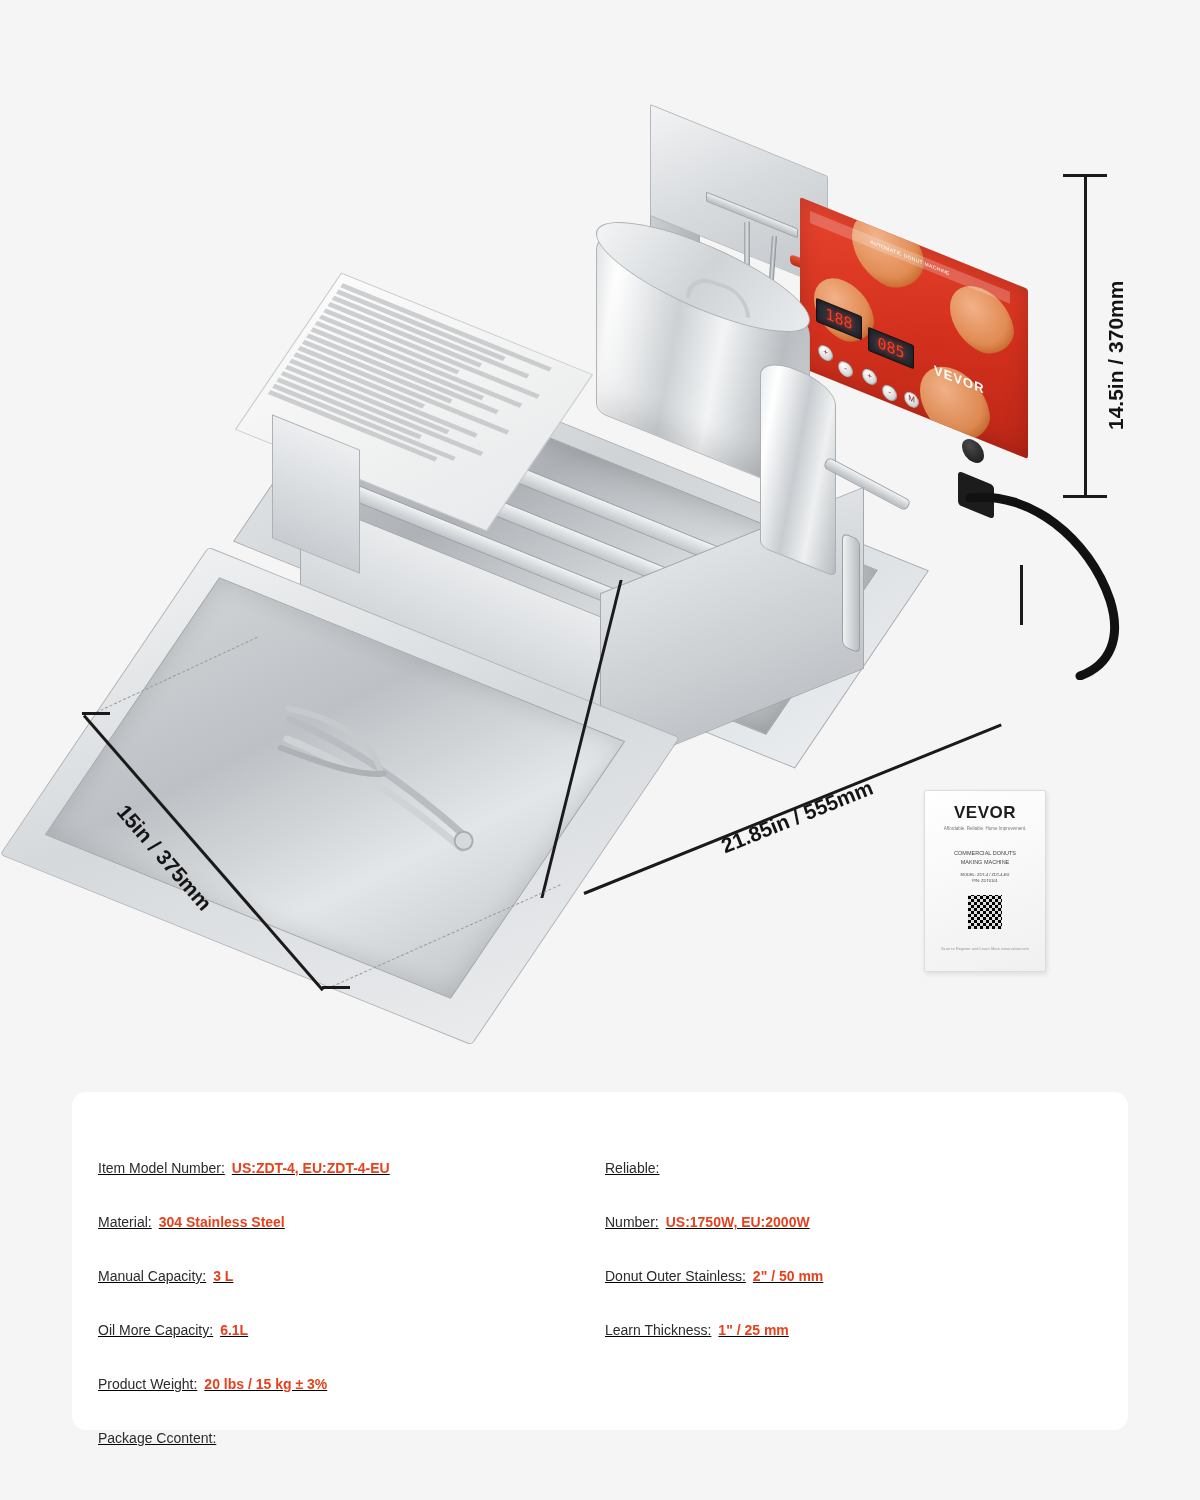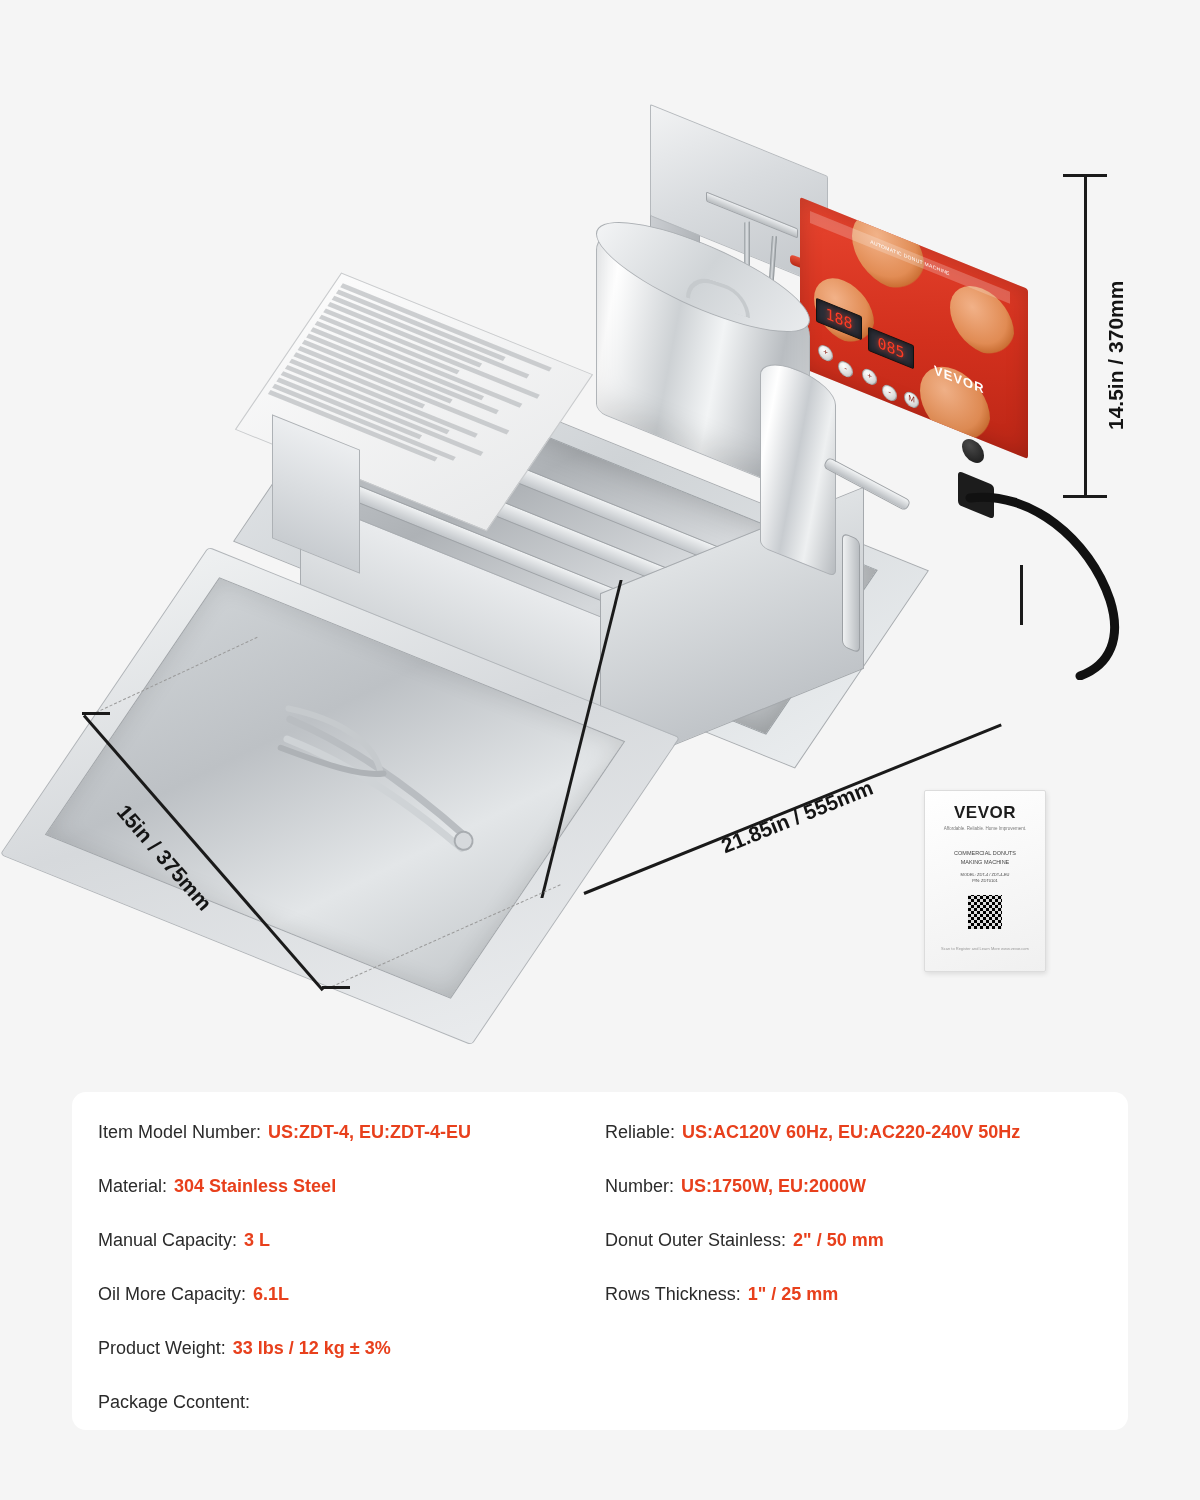--- a/index.html
+++ b/index.html
@@ -410,23 +410,24 @@
     padding: 30px 26px 20px 26px;
   }
   .spec-grid {
     display: grid;
     grid-template-columns: 1fr 1fr;
     column-gap: 10px;
     row-gap: 0;
   }
   .spec-row {
     display: flex;
-    align-items: flex-start;
+    align-items: flex-end;
     height: 54px;
-    font-size: 18px;
+    font-size: 14px;
+    text-decoration: underline;
   }
   .spec-label {
     color: #2b2b2b;
   }
   .spec-value {
     color: #e8401c;
     font-weight: bold;
     margin-left: 7px;
   }
   .spec-full {
@@ -565,21 +566,20 @@
 <div class="spec-card">
   <div class="spec-grid">
 
     <div class="spec-row">
       <span class="spec-label">Item Model Number:</span>
       <span class="spec-value">US:ZDT-4, EU:ZDT-4-EU</span>
     </div>
 
     <div class="spec-row">
       <span class="spec-label">Reliable:</span>
-      <span class="spec-value">US:AC120V 60Hz, EU:AC220-240V 50Hz</span>
     </div>
     <div class="spec-row">
       <span class="spec-label">Material:</span>
       <span class="spec-value">304 Stainless Steel</span>
     </div>
 
     <div class="spec-row">
       <span class="spec-label">Number:</span>
       <span class="spec-value">US:1750W, EU:2000W</span>
     </div>
@@ -591,26 +591,26 @@
     <div class="spec-row">
       <span class="spec-label">Donut Outer Stainless:</span>
       <span class="spec-value">2" / 50 mm</span>
     </div>
     <div class="spec-row">
       <span class="spec-label">Oil More Capacity:</span>
       <span class="spec-value">6.1L</span>
     </div>
 
     <div class="spec-row">
-      <span class="spec-label">Rows Thickness:</span>
+      <span class="spec-label">Learn Thickness:</span>
       <span class="spec-value">1" / 25 mm</span>
     </div>
     <div class="spec-row">
       <span class="spec-label">Product Weight:</span>
-      <span class="spec-value">33 lbs / 12 kg ± 3%</span>
+      <span class="spec-value">20 lbs / 15 kg ± 3%</span>
     </div>
 
     <div class="spec-row spec-full">
       <span class="spec-label">Package Ccontent:</span>
     </div>
 
   </div>
 </div>
 
 </body></html>

